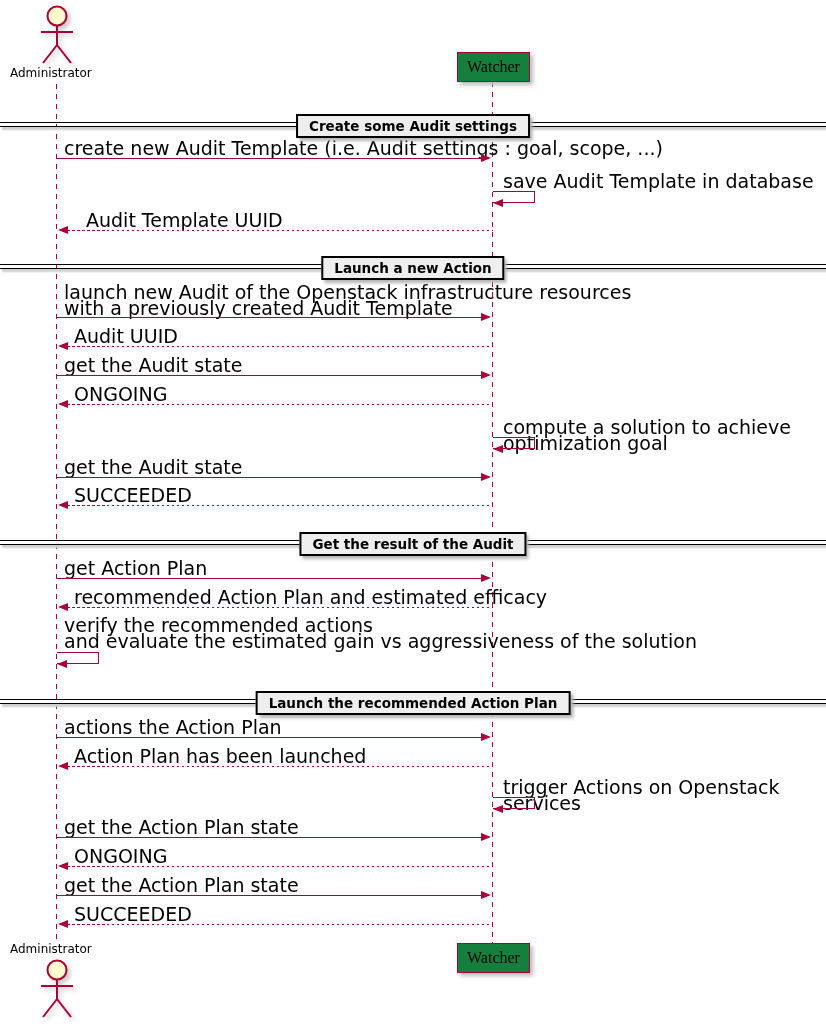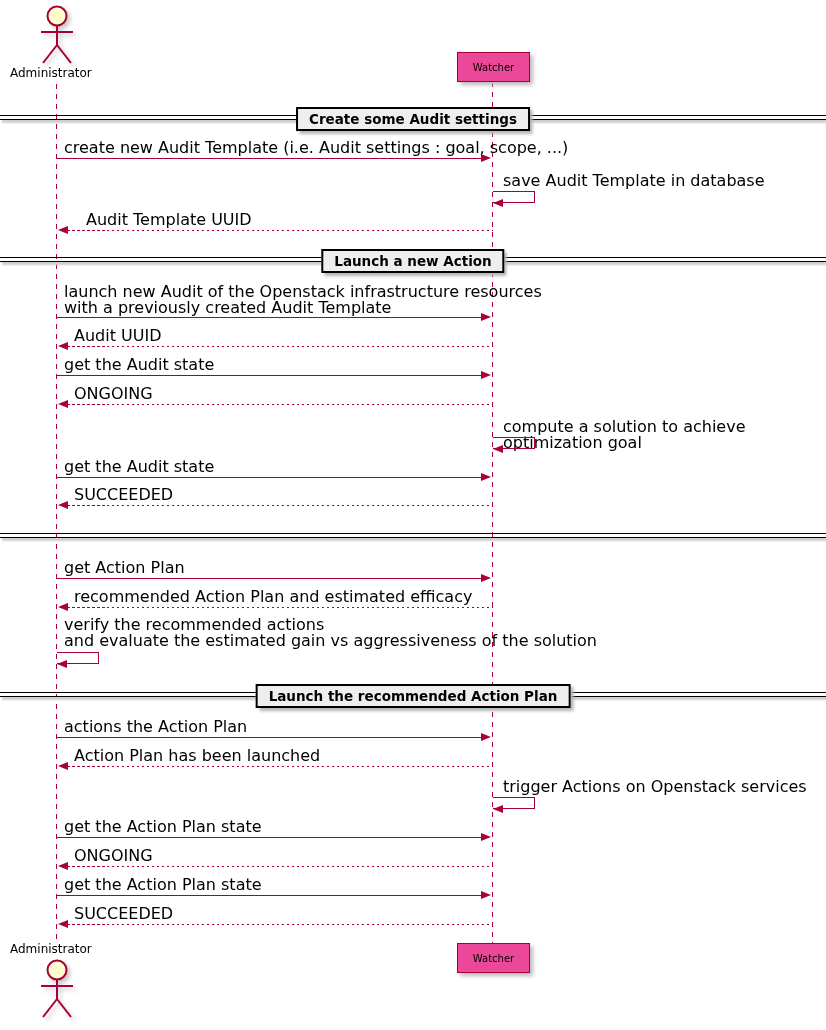--- a/index.html
+++ b/index.html
@@ -5,40 +5,40 @@
   * { margin:0; padding:0; box-sizing:border-box; }
   html,body { background:#ffffff; }
   body { font-family:"DejaVu Sans", sans-serif; color:#000; }
   .canvas { position:relative; width:826px; height:1030px; background:#fff; overflow:hidden; }
 
   
   .lifeline { position:absolute; width:1.4px;
     background:repeating-linear-gradient(180deg,#A80036 0 5px,transparent 5px 10px); }
 
   
-  .pbox { position:absolute; background:#ec4899; border:1.6px solid #A80036;
+  .pbox { position:absolute; background:#15803d; border:1.6px solid #A80036;
     box-shadow:3px 3px 4px #bdbdbd; display:flex; align-items:center; justify-content:center;
-    font-size:10px; }
+    font-size:16px;font-family:Liberation Serif, serif; }
 
   
   .actor-svg { position:absolute; filter:drop-shadow(3px 3px 2px #c9c9c9); }
   .actor-label { position:absolute; font-size:12px; white-space:nowrap; }
 
   
-  .divider { position:absolute; left:0; width:826px; height:24px; }
+  .divider { position:absolute; left:0; width:826px; height:24px;margin-top:7px; }
   .divline { position:absolute; left:0; right:0; top:8px; height:5px;
     border-top:1.6px solid #000; border-bottom:1.6px solid #000;
     box-shadow:2px 3px 2px #cfcfcf; }
   .divbox { position:absolute; left:50%; top:0; transform:translateX(-50%);
     background:#EEEEEE; border:2px solid #000; padding:2px 11px;
     font-weight:bold; font-size:13.5px; white-space:nowrap;
     box-shadow:3px 3px 3px #b5b5b5; }
 
   
-  .msg-text { position:absolute; font-size:16px; line-height:16px; white-space:pre-line; }
+  .msg-text { position:absolute; font-size:19px; line-height:16px; white-space:pre-line; }
   .line { position:absolute; height:1.4px; }
   .line.solid  { background:#A80036; }
   .line.dotted { background:repeating-linear-gradient(90deg,#A80036 0 2.5px,transparent 2.5px 5px); }
   .ah { position:absolute; width:0; height:0; }
   .ah.right { border-top:4.5px solid transparent; border-bottom:4.5px solid transparent; border-left:10px solid #A80036; }
   .ah.left  { border-top:4.5px solid transparent; border-bottom:4.5px solid transparent; border-right:10px solid #A80036; }
   .selfloop { position:absolute; border:1.4px solid #A80036; border-left:none; }
   .selfloop .ah.left { left:0; bottom:-5.4px; }
 </style>
 </head>
@@ -178,20 +178,21 @@
   <div class="divider" style="top:107px">
     <div class="divline"></div>
     <div class="divbox">Create some Audit settings</div>
   </div>
   <div class="divider" style="top:249px">
     <div class="divline"></div>
     <div class="divbox">Launch a new Action</div>
   </div>
   <div class="divider" style="top:525px">
     <div class="divline"></div>
+    <div class="divbox">Get the result of the Audit</div>
   </div>
   <div class="divider" style="top:684px">
     <div class="divline"></div>
     <div class="divbox">Launch the recommended Action Plan</div>
   </div>
 
   <div>
     <svg class="actor-svg" style="left:31px; top:4px" width="52" height="62" viewBox="0 0 52 62">
       <circle cx="26" cy="12" r="9.5" fill="#FEFECE" stroke="#A80036" stroke-width="2"></circle>
       <line x1="26" y1="21.5" x2="26" y2="41" stroke="#A80036" stroke-width="2"></line>

